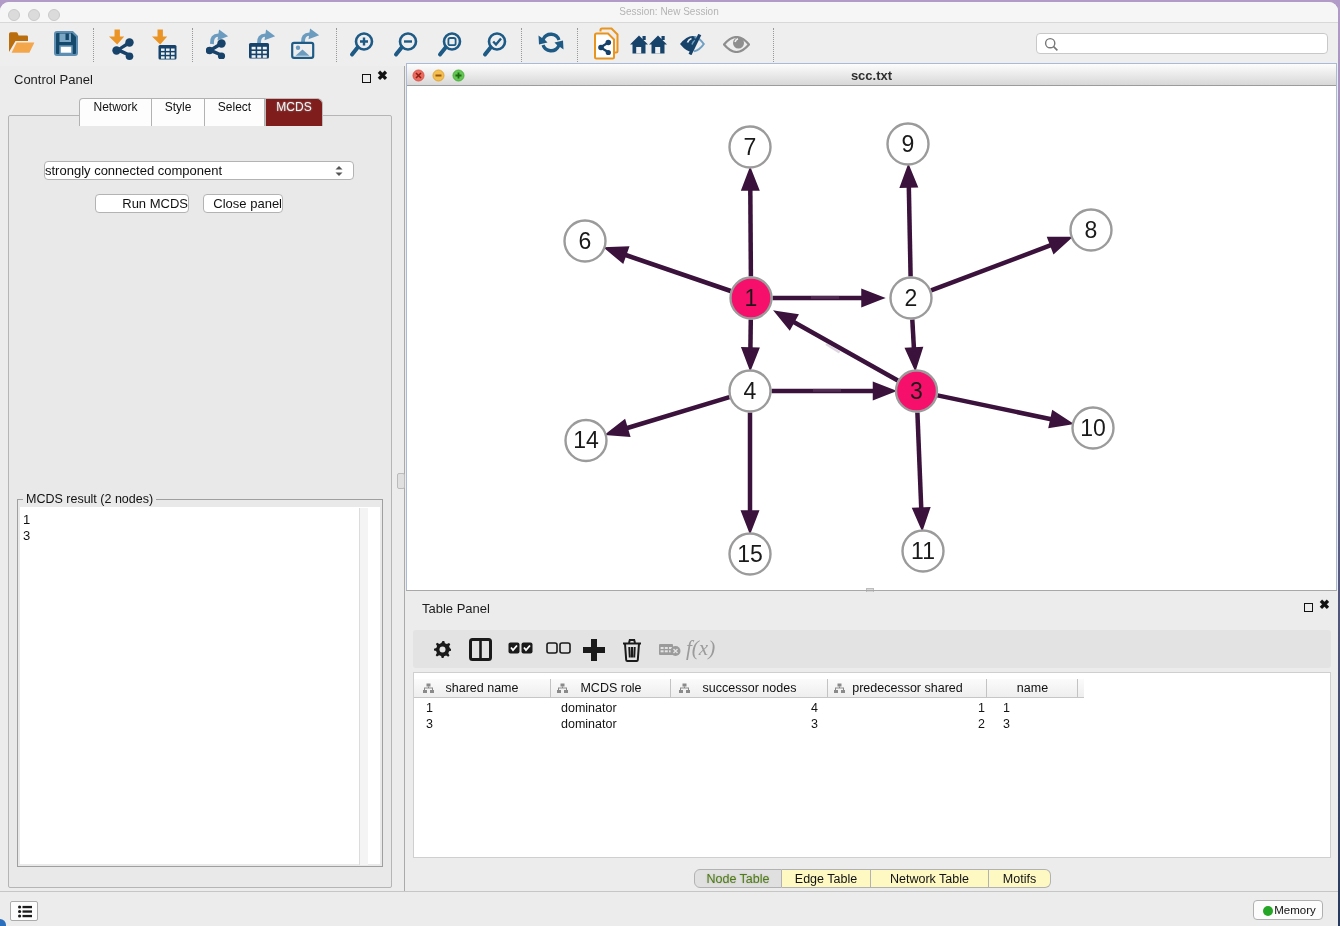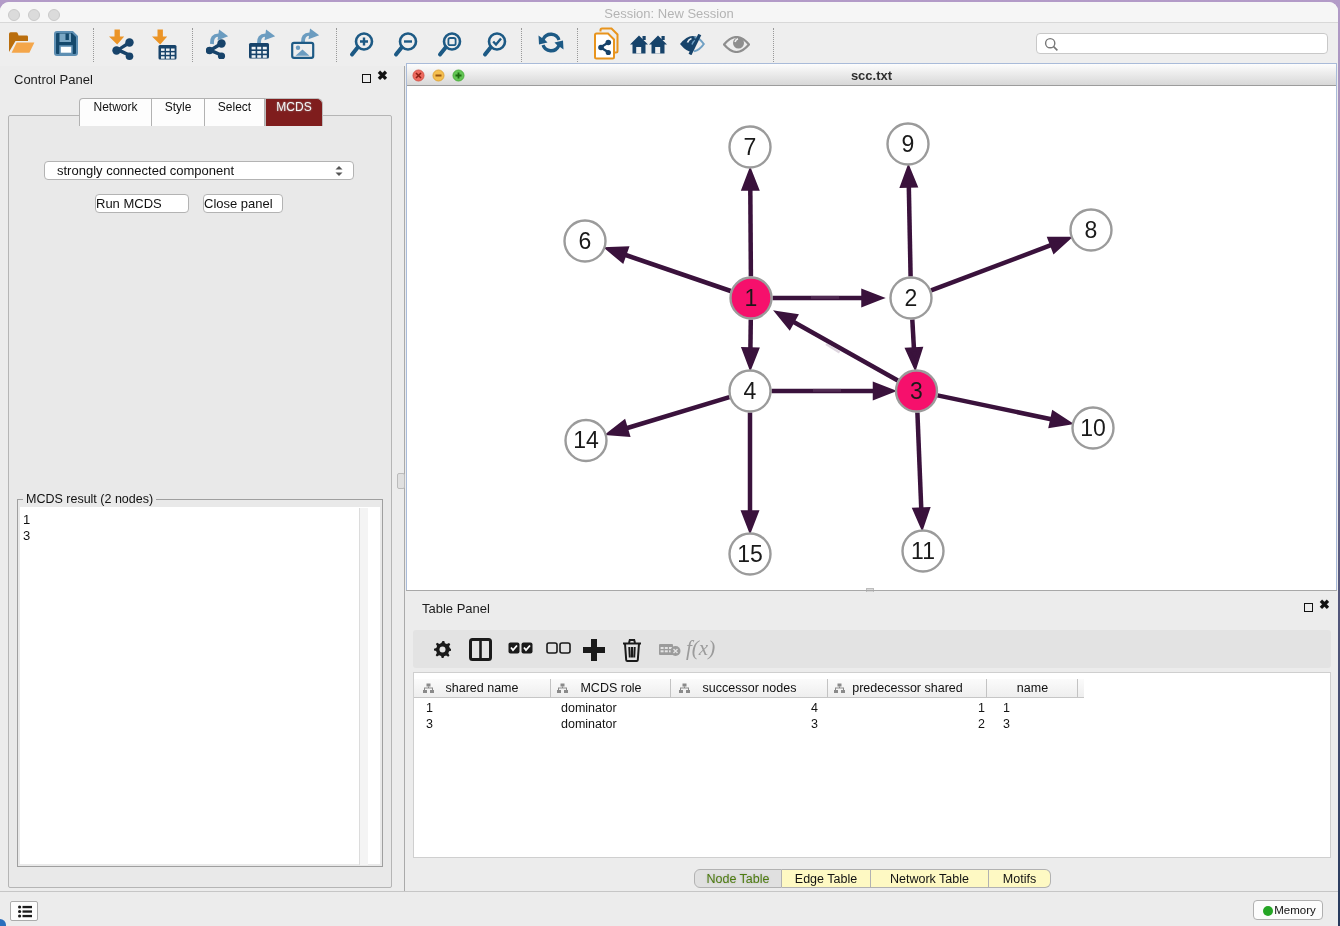--- a/index.html
+++ b/index.html
@@ -1,36 +1,36 @@
 <!DOCTYPE html>
 <html><head><meta charset="utf-8"><style>
 *{margin:0;padding:0;box-sizing:border-box}
 html,body{width:1340px;height:926px;overflow:hidden}
 body{font-family:"Liberation Sans",sans-serif;background:linear-gradient(180deg,#b39bc8 0%,#8f84a8 30%,#5a5b80 60%,#27395c 100%)}
 #win{position:absolute;left:0;top:2px;width:1338px;height:924px;background:#ececec;border-radius:9px 9px 0 0;overflow:hidden}
 #titlebar{position:absolute;left:0;top:0;width:100%;height:21px;background:#f6f6f6;border-bottom:1px solid #d8d8d8}
 .tl{position:absolute;top:7px;width:12px;height:12px;border-radius:50%;background:#dbdbdb;border:1px solid #c9c9c9}
-#wtitle{position:absolute;top:4px;width:100%;text-align:center;font-size:13px;color:#b4b4b4}
+#wtitle{position:absolute;top:4px;width:100%;text-align:center;font-size:10px;color:#b4b4b4}
 #toolbar{position:absolute;left:0;top:21px;width:100%;height:44px;background:#eeeeee}
 .tsep{position:absolute;top:5px;height:34px;width:0;border-left:1px dotted #999}
 .ticon{position:absolute;top:0}
 #searchbox{position:absolute;left:1036px;top:10px;width:292px;height:21px;background:#fff;border:1px solid #c8c8c8;border-radius:4px}
 
 #cpanel{position:absolute;left:0;top:64px;width:404px;height:825px;background:#ececec}
 #cphead{position:absolute;left:14px;top:6px;font-size:13px;color:#1c1c1c}
 .fl{position:absolute;width:9px;height:9px;border:1.5px solid #111}
 .xx{position:absolute;font-size:13px;font-weight:bold;color:#111}
 .tabrow{position:absolute;top:32px;left:79px;height:18px;display:flex}
 .tab{height:28px;font-size:12px;line-height:17px;text-align:center;background:#fdfdfd;border:1px solid #b2b2b2;border-bottom:none;color:#111}
 .tab.first{border-radius:4px 0 0 0}
 .tab.sel{background:#7f1d1d;color:#f5f5f5;text-shadow:0 0 2px #9a9a9a;border-radius:0 6px 0 0;border-color:#bdbdbd}
 #tabpanel{position:absolute;left:8px;top:49px;width:384px;height:773px;background:#e9e9e9;border:1px solid #b5b5b5;border-radius:2px}
 #optlabel{position:absolute;left:0;top:71px;width:100%;text-align:center;font-size:13px;color:#1a1a1a}
-#dropdown{position:absolute;left:44px;top:95px;width:310px;height:19px;background:#fff;border:1px solid #b3b3b3;border-radius:4px;font-size:13px;line-height:17px;padding-left:12px;color:#111}
-.btn{position:absolute;height:19px;background:#fff;border:1px solid #b3b3b3;border-radius:4px;font-size:13px;line-height:17px;text-align:left;color:#111}
+#dropdown{position:absolute;left:44px;top:95px;width:310px;height:19px;background:#fff;border:1px solid #b3b3b3;border-radius:4px;font-size:13px;line-height:17px;color:#111}
+.btn{position:absolute;height:19px;background:#fff;border:1px solid #b3b3b3;border-radius:4px;font-size:13px;line-height:17px;text-align:right;color:#111}
 #fieldset{position:absolute;left:17px;top:433px;width:366px;height:368px;border:1px solid #9f9f9f}
 #fsinner{position:absolute;left:2px;top:7px;right:2px;bottom:2px;background:#fff}
 #fslegend{position:absolute;left:5px;top:-8px;background:#e9e9e9;font-size:12.5px;color:#111;padding:0 3px}
 #fstext{position:absolute;left:5px;top:12px;font-size:13px;color:#111;line-height:16px}
 #fsscroll{position:absolute;right:14px;top:8px;width:9px;height:357px;background:#f4f4f4;border-left:1px solid #dcdcdc}
 
 #vsplit{position:absolute;left:404px;top:64px;width:1px;height:825px;background:#aaa}
 #vgrip{position:absolute;left:397px;top:471px;width:8px;height:16px;background:#e0e0e0;border:1px solid #bbb;border-radius:2px}
 
 #netframe{position:absolute;left:406px;top:61px;width:931px;height:528px;border:1px solid #a9bbd9;background:#fff}

